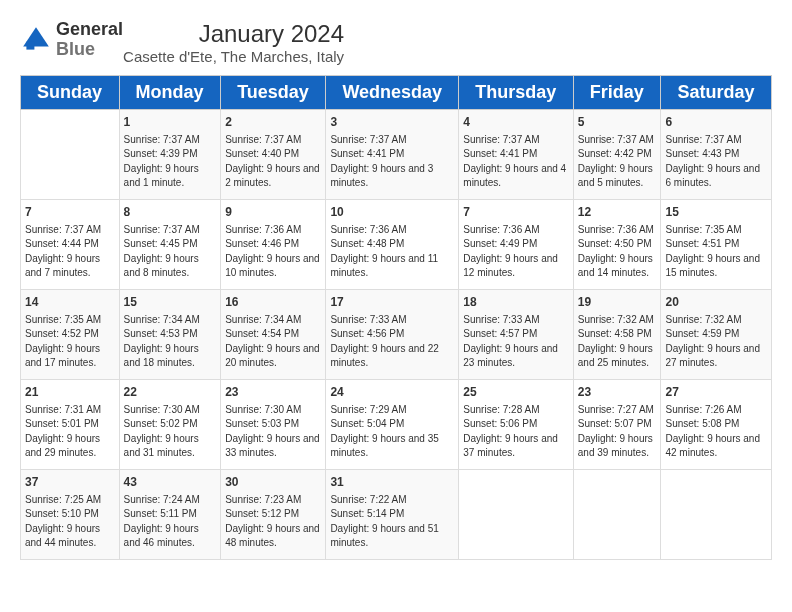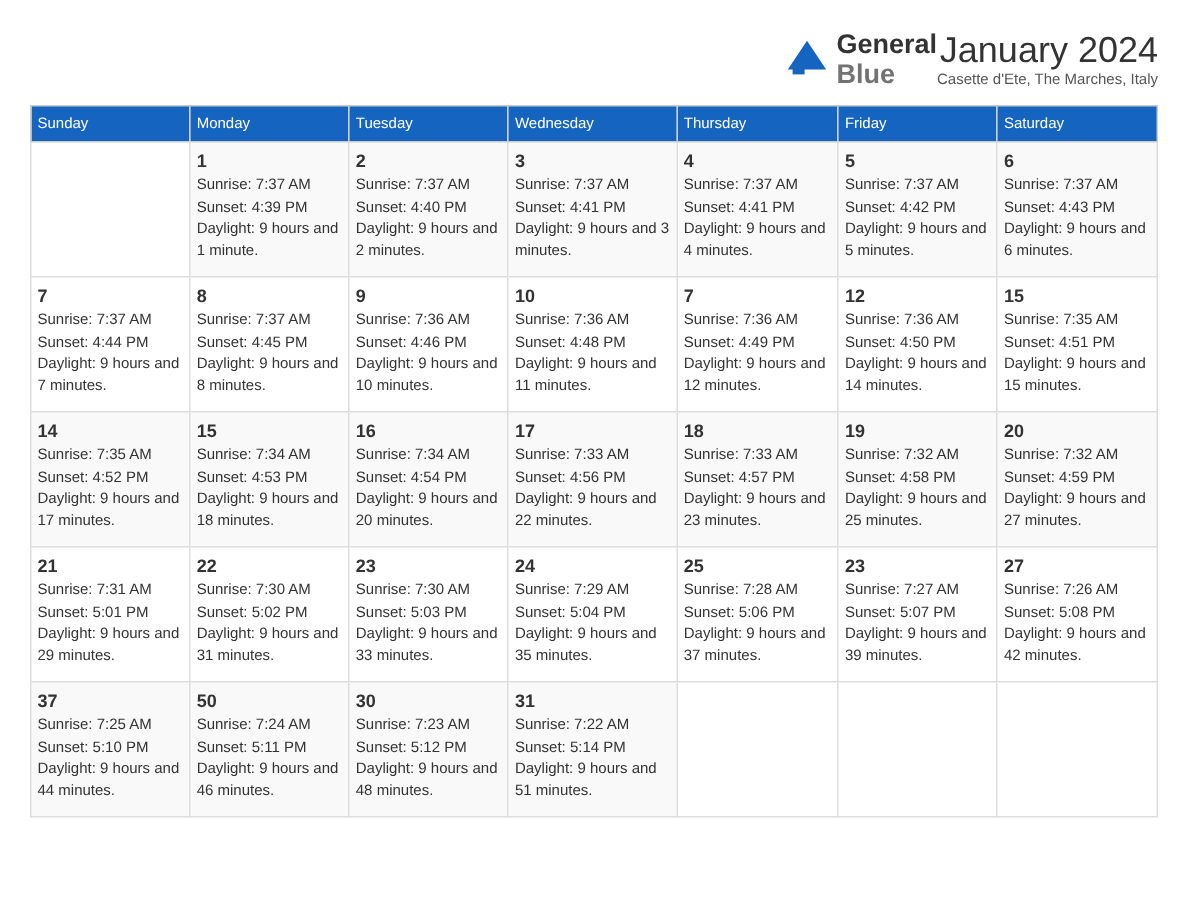--- a/index.html
+++ b/index.html
@@ -5,21 +5,21 @@
     * { box-sizing: border-box; margin: 0; padding: 0; }
     body {
       font-family: Arial, sans-serif;
       background: #fff;
       width: 792px;
       min-height: 612px;
       padding: 20px;
     }
     .header {
       display: flex;
-      justify-content: flex-end;
+      justify-content: flex-start;
       align-items: flex-start;
       margin-bottom: 10px;
     }
     .logo {
       display: flex;
       align-items: center;
       gap: 4px;
     }
     .logo-text {
       font-size: 18px;
@@ -34,35 +34,35 @@
     }
     .title-block {
       text-align: right;
     }
     .month-title {
       font-size: 24px;
       color: #333;
       font-weight: normal;
     }
     .subtitle {
-      font-size: 10px;
+      font-size: 15px;
       color: #555;
     }
     table {
       width: 100%;
       border-collapse: collapse;
       font-size: 11px;
     }
     thead tr th {
       background-color: #1565c0;
       color: #fff;
-      padding: 6px 4px;
+      padding: 6px 16px;
       text-align: left;
-      font-size: 10px;
-      font-weight: normal;
+      font-size: 18px;
+      font-weight: bold;
       border: 1px solid #ccc;
     }
     tbody tr td {
       vertical-align: top;
       padding: 4px 4px;
       border: 1px solid #ddd;
       min-height: 80px;
       height: 90px;
       background: #fff;
       color: #333;
@@ -234,21 +234,21 @@
           <span class="day-num">27</span>
           <div class="cell-content">Sunrise: 7:26 AM<br>Sunset: 5:08 PM<br>Daylight: 9 hours and 42 minutes.</div>
         </td>
       </tr>
       <tr>
         <td>
           <span class="day-num">37</span>
           <div class="cell-content">Sunrise: 7:25 AM<br>Sunset: 5:10 PM<br>Daylight: 9 hours and 44 minutes.</div>
         </td>
         <td>
-          <span class="day-num">50</span>
+          <span class="day-num">43</span>
           <div class="cell-content">Sunrise: 7:24 AM<br>Sunset: 5:11 PM<br>Daylight: 9 hours and 46 minutes.</div>
         </td>
         <td>
           <span class="day-num">30</span>
           <div class="cell-content">Sunrise: 7:23 AM<br>Sunset: 5:12 PM<br>Daylight: 9 hours and 48 minutes.</div>
         </td>
         <td>
           <span class="day-num">31</span>
           <div class="cell-content">Sunrise: 7:22 AM<br>Sunset: 5:14 PM<br>Daylight: 9 hours and 51 minutes.</div>
         </td>

